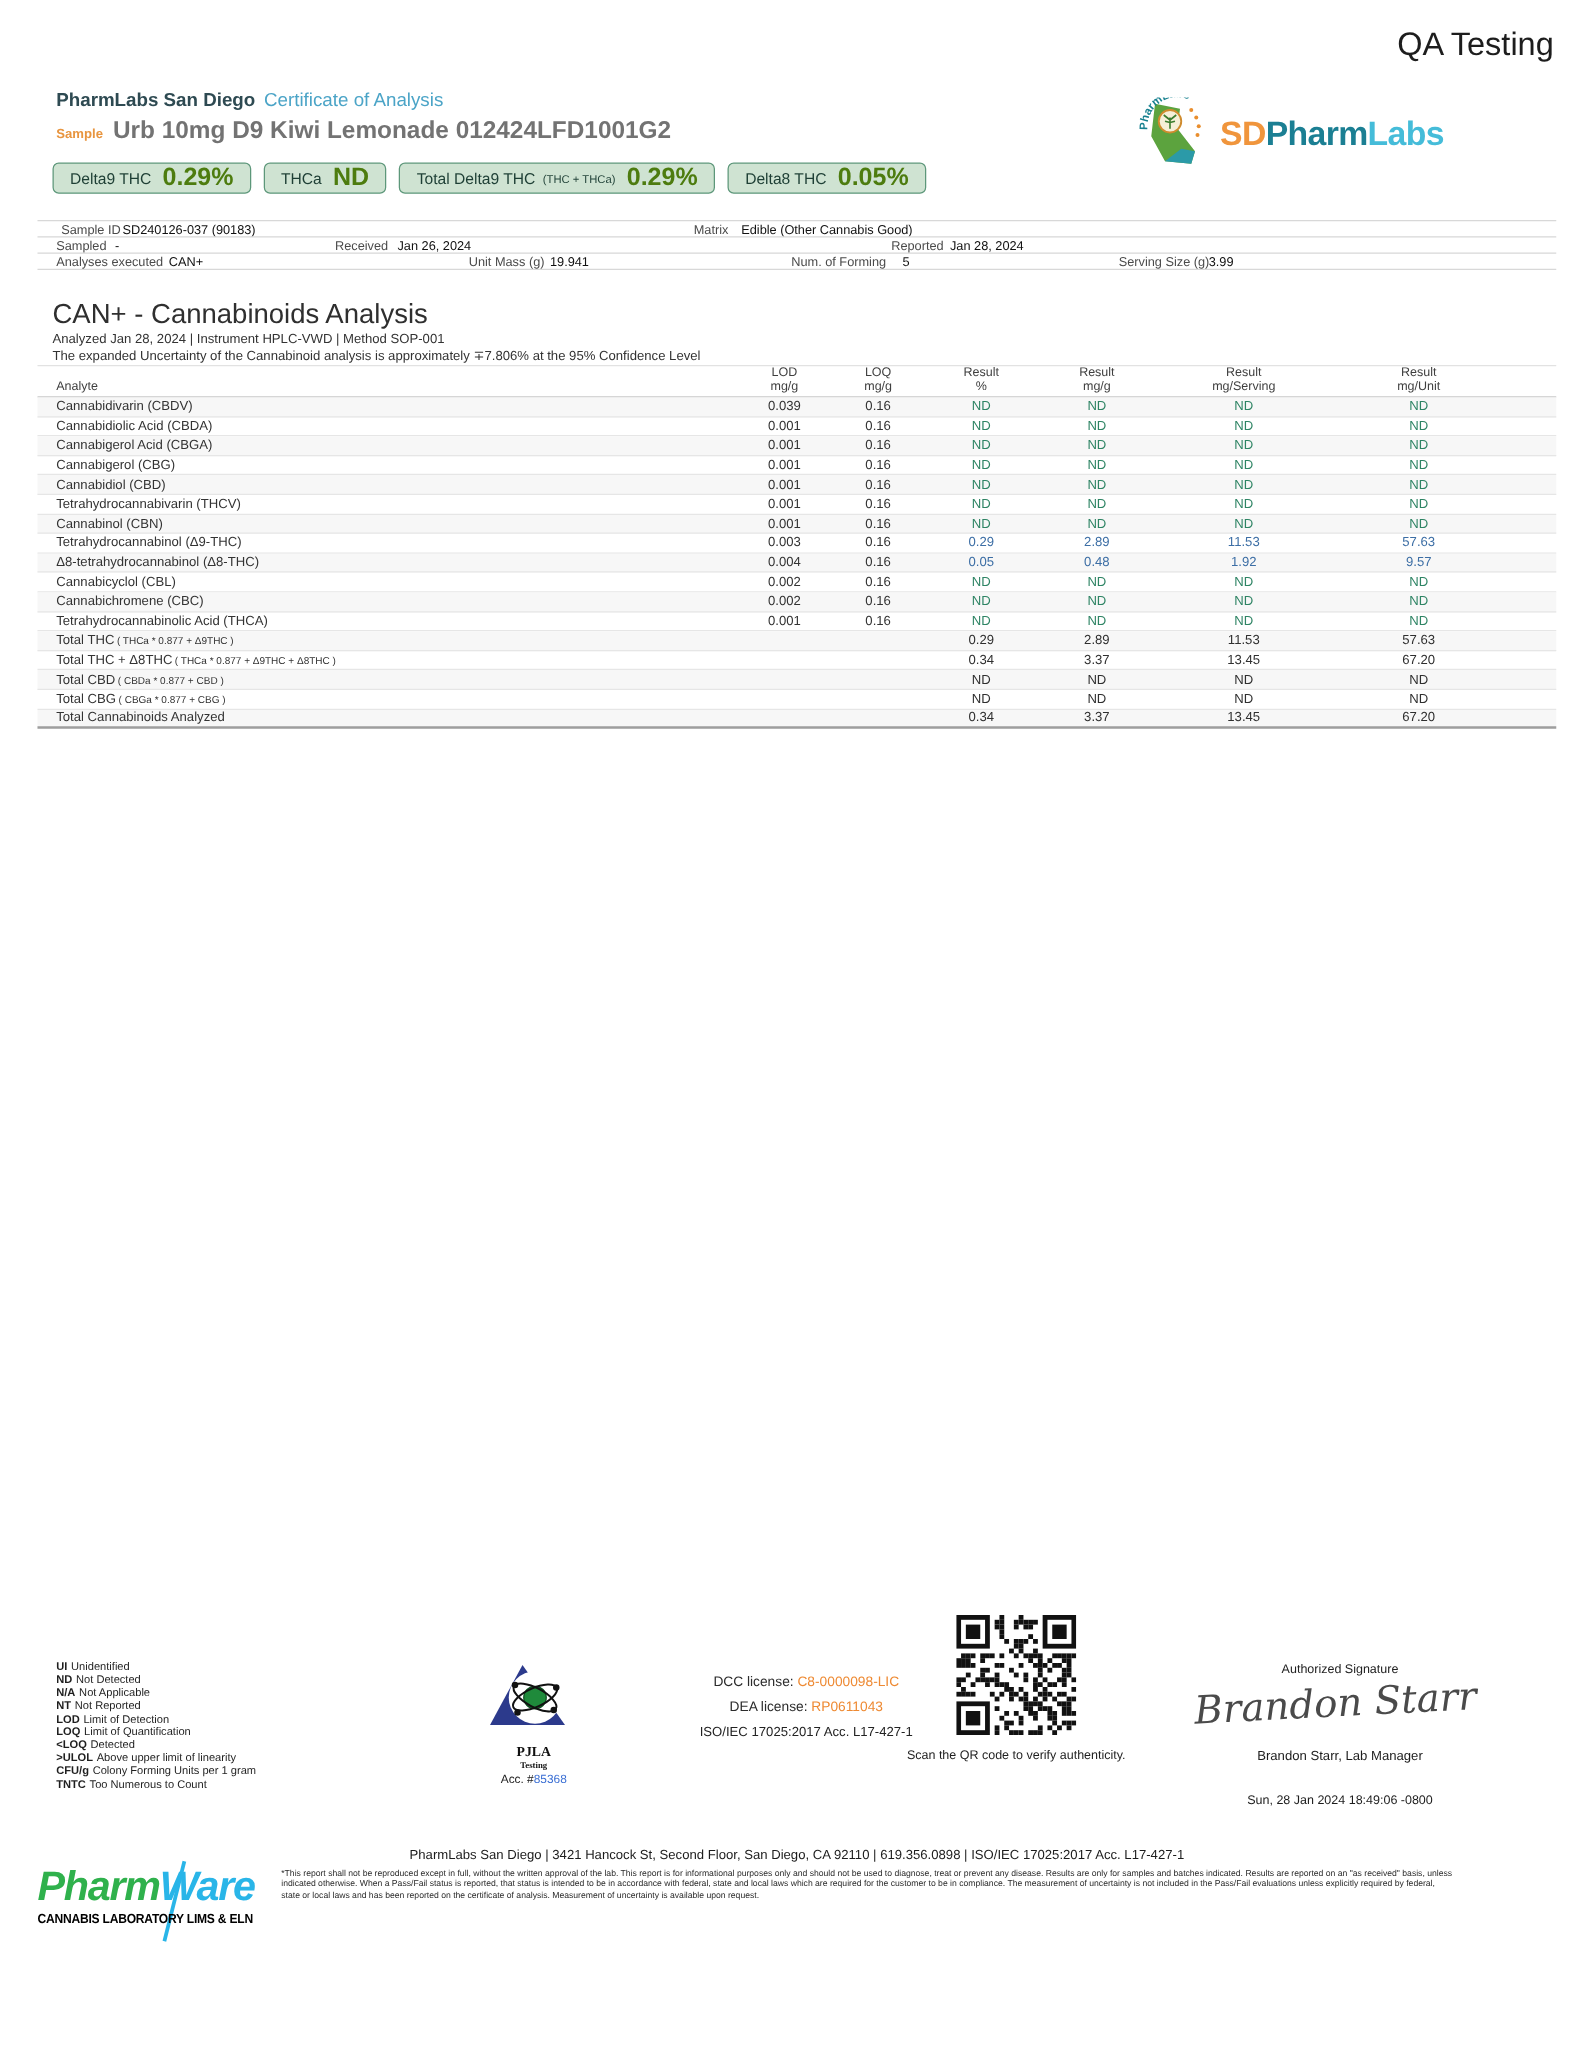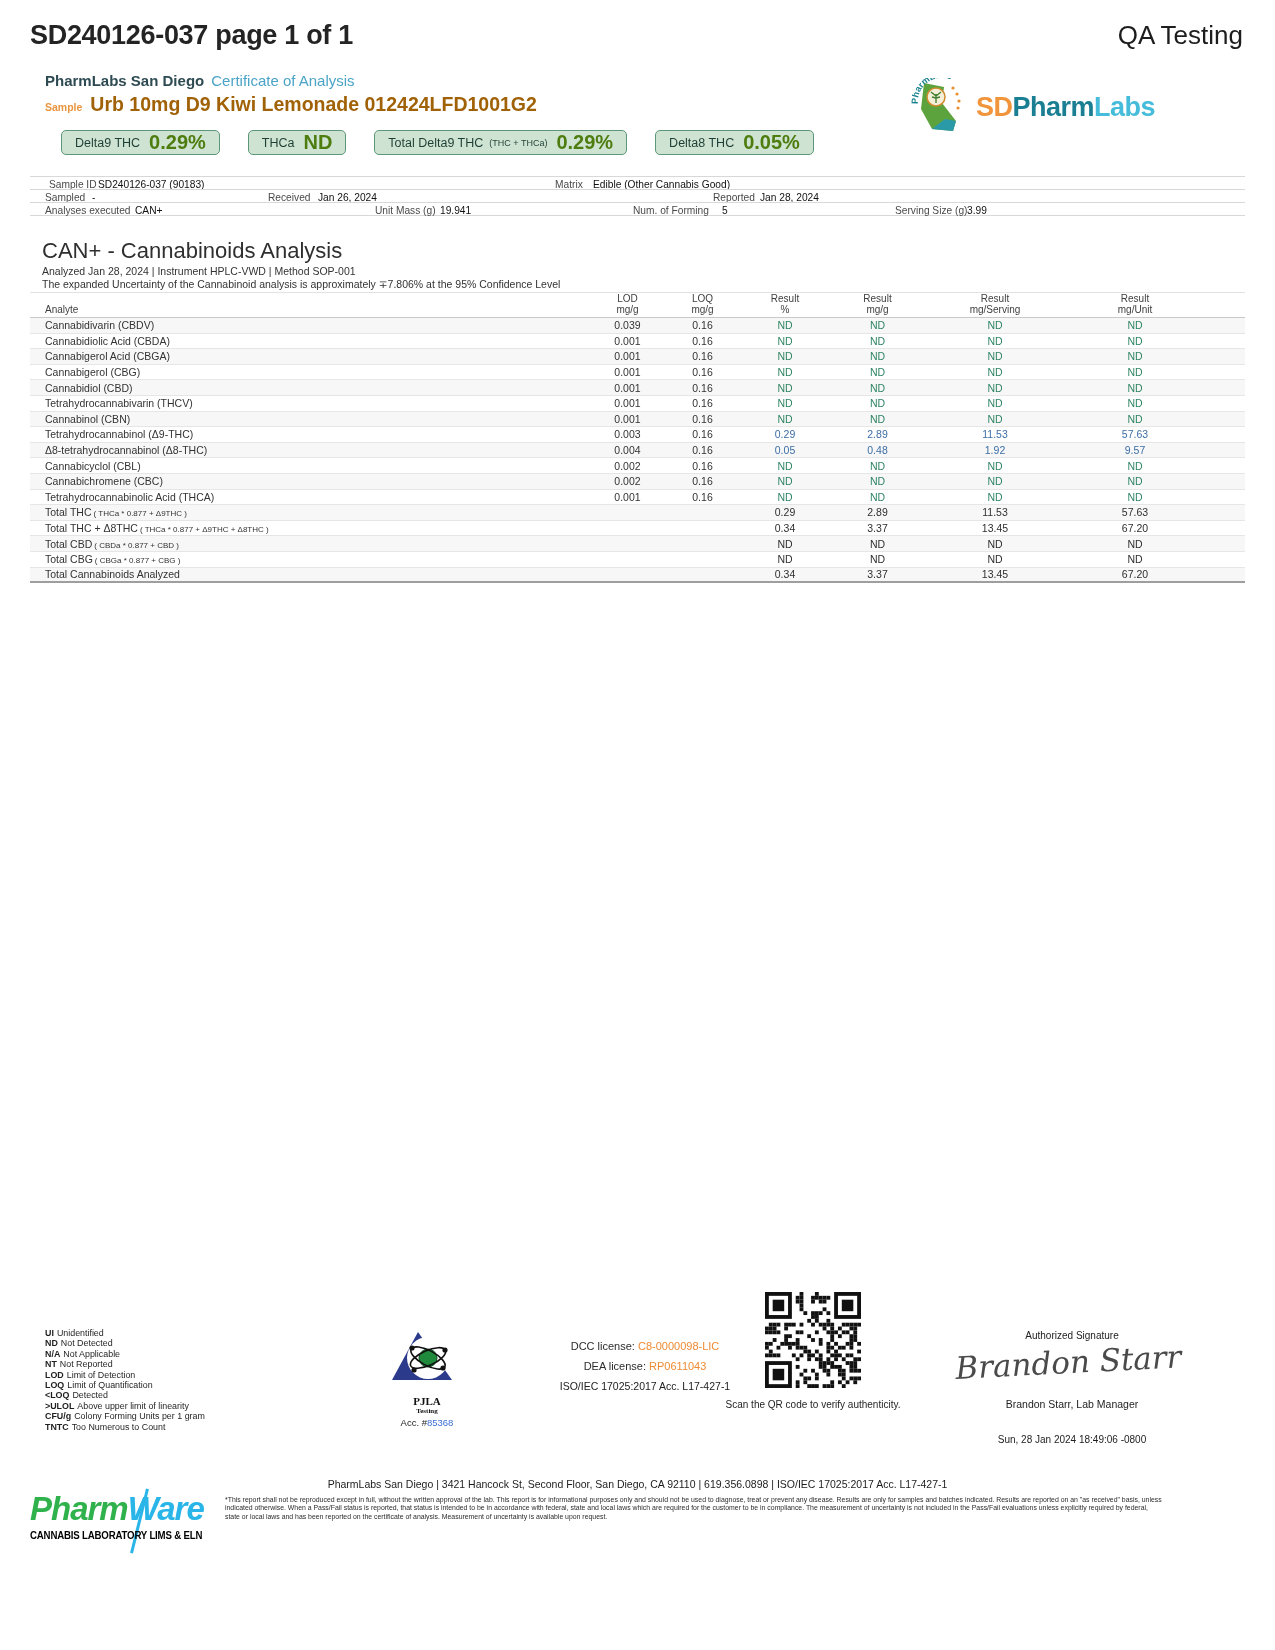--- a/index.html
+++ b/index.html
@@ -10,24 +10,24 @@
   
   .doc-title { position:absolute; left:30px; top:20px; font-size:27px; font-weight:600; color:#242424; letter-spacing:-0.3px; }
   .qa-title  { position:absolute; right:32px; top:20px; font-size:26px; font-weight:500; color:#1d1d1d; }
 
   .lab-line { position:absolute; left:45px; top:72px; font-size:15px; }
   .lab-name { font-weight:700; color:#2e4a52; }
   .coa-label { color:#4ba4c7; margin-left:7px; font-weight:500; }
 
   .sample-line { position:absolute; left:45px; top:93px; display:flex; align-items:baseline; gap:8px; }
   .sample-label { color:#e8953f; font-size:10.5px; font-weight:600; }
-  .sample-name { font-size:19.5px; font-weight:600; color:#a16207; }
+  .sample-name { font-size:19.5px; font-weight:600; color:#737373; }
 
   
-  .badges-row { position:absolute; left:61px; top:130px; display:flex; gap:28px; }
+  .badges-row { position:absolute; left:42px; top:130px; display:flex; gap:10px; }
   .badge { background:#cfe3d2; border:1.5px solid #5d977a; border-radius:5px; height:25px;
            display:flex; align-items:center; gap:9px; padding:0 13px; color:#1e3f35; font-size:12.5px; }
   .badge .bsub { font-size:9px; margin-left:-3px; }
   .badge .bval { font-weight:700; font-size:20px; color:#4d7c0f; }
 
   
   .info-table { position:absolute; left:30px; top:176px; width:1215px; }
   .info-row { position:relative; height:13.2px; border-top:1px solid #d8d8d8; font-size:10.2px; }
   .info-row:last-child { border-bottom:1px solid #d8d8d8; }
   .info-row span { position:absolute; top:1.5px; white-space:nowrap; }
@@ -94,21 +94,20 @@
   .sd-word { font-size:27px; font-weight:700; letter-spacing:-0.5px; }
   .sd-sd { color:#f0953c; }
   .sd-pharm { color:#1b7f93; }
   .sd-labs { color:#45bcd9; }
 </style>
 </head>
 <body>
 
 <div class="page">
 
-  <div class="doc-title">SD240126-037 page 1 of 1</div>
   <div class="qa-title">QA Testing</div>
 
   <div class="lab-line">
     <span class="lab-name">PharmLabs San Diego</span><span class="coa-label">Certificate of Analysis</span>
   </div>
 
   <div class="sample-line">
     <span class="sample-label">Sample</span>
     <span class="sample-name">Urb 10mg D9 Kiwi Lemonade 012424LFD1001G2</span>
   </div>

